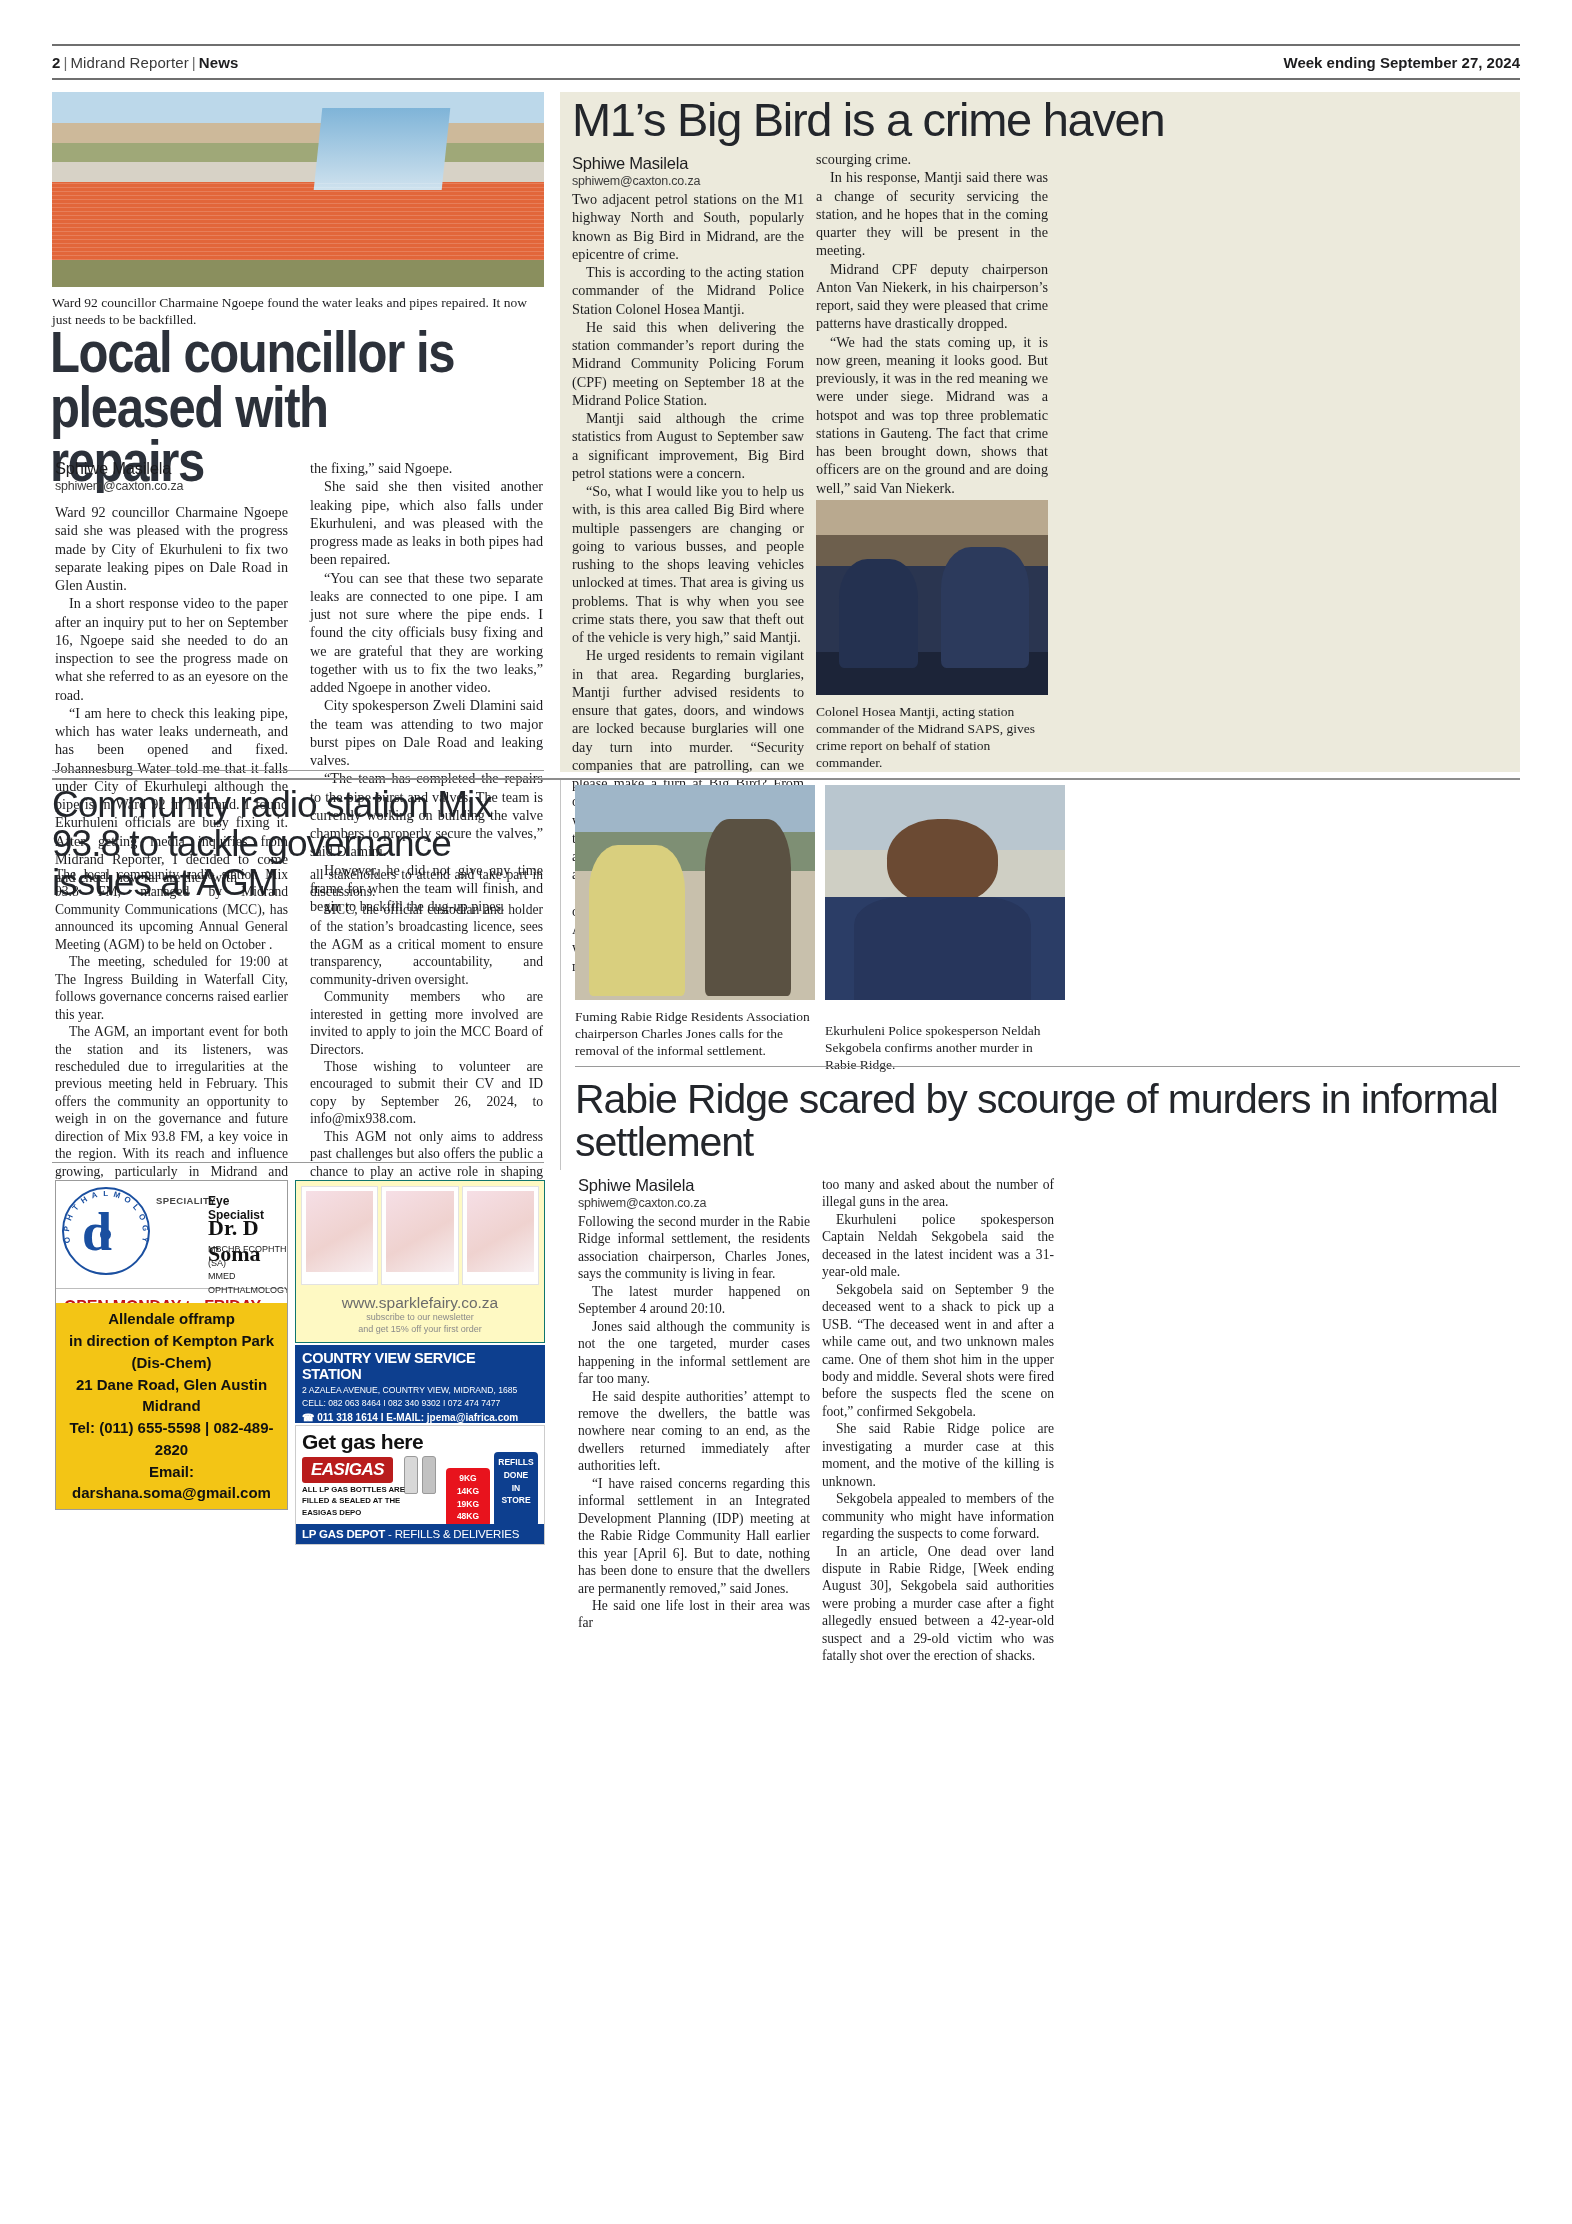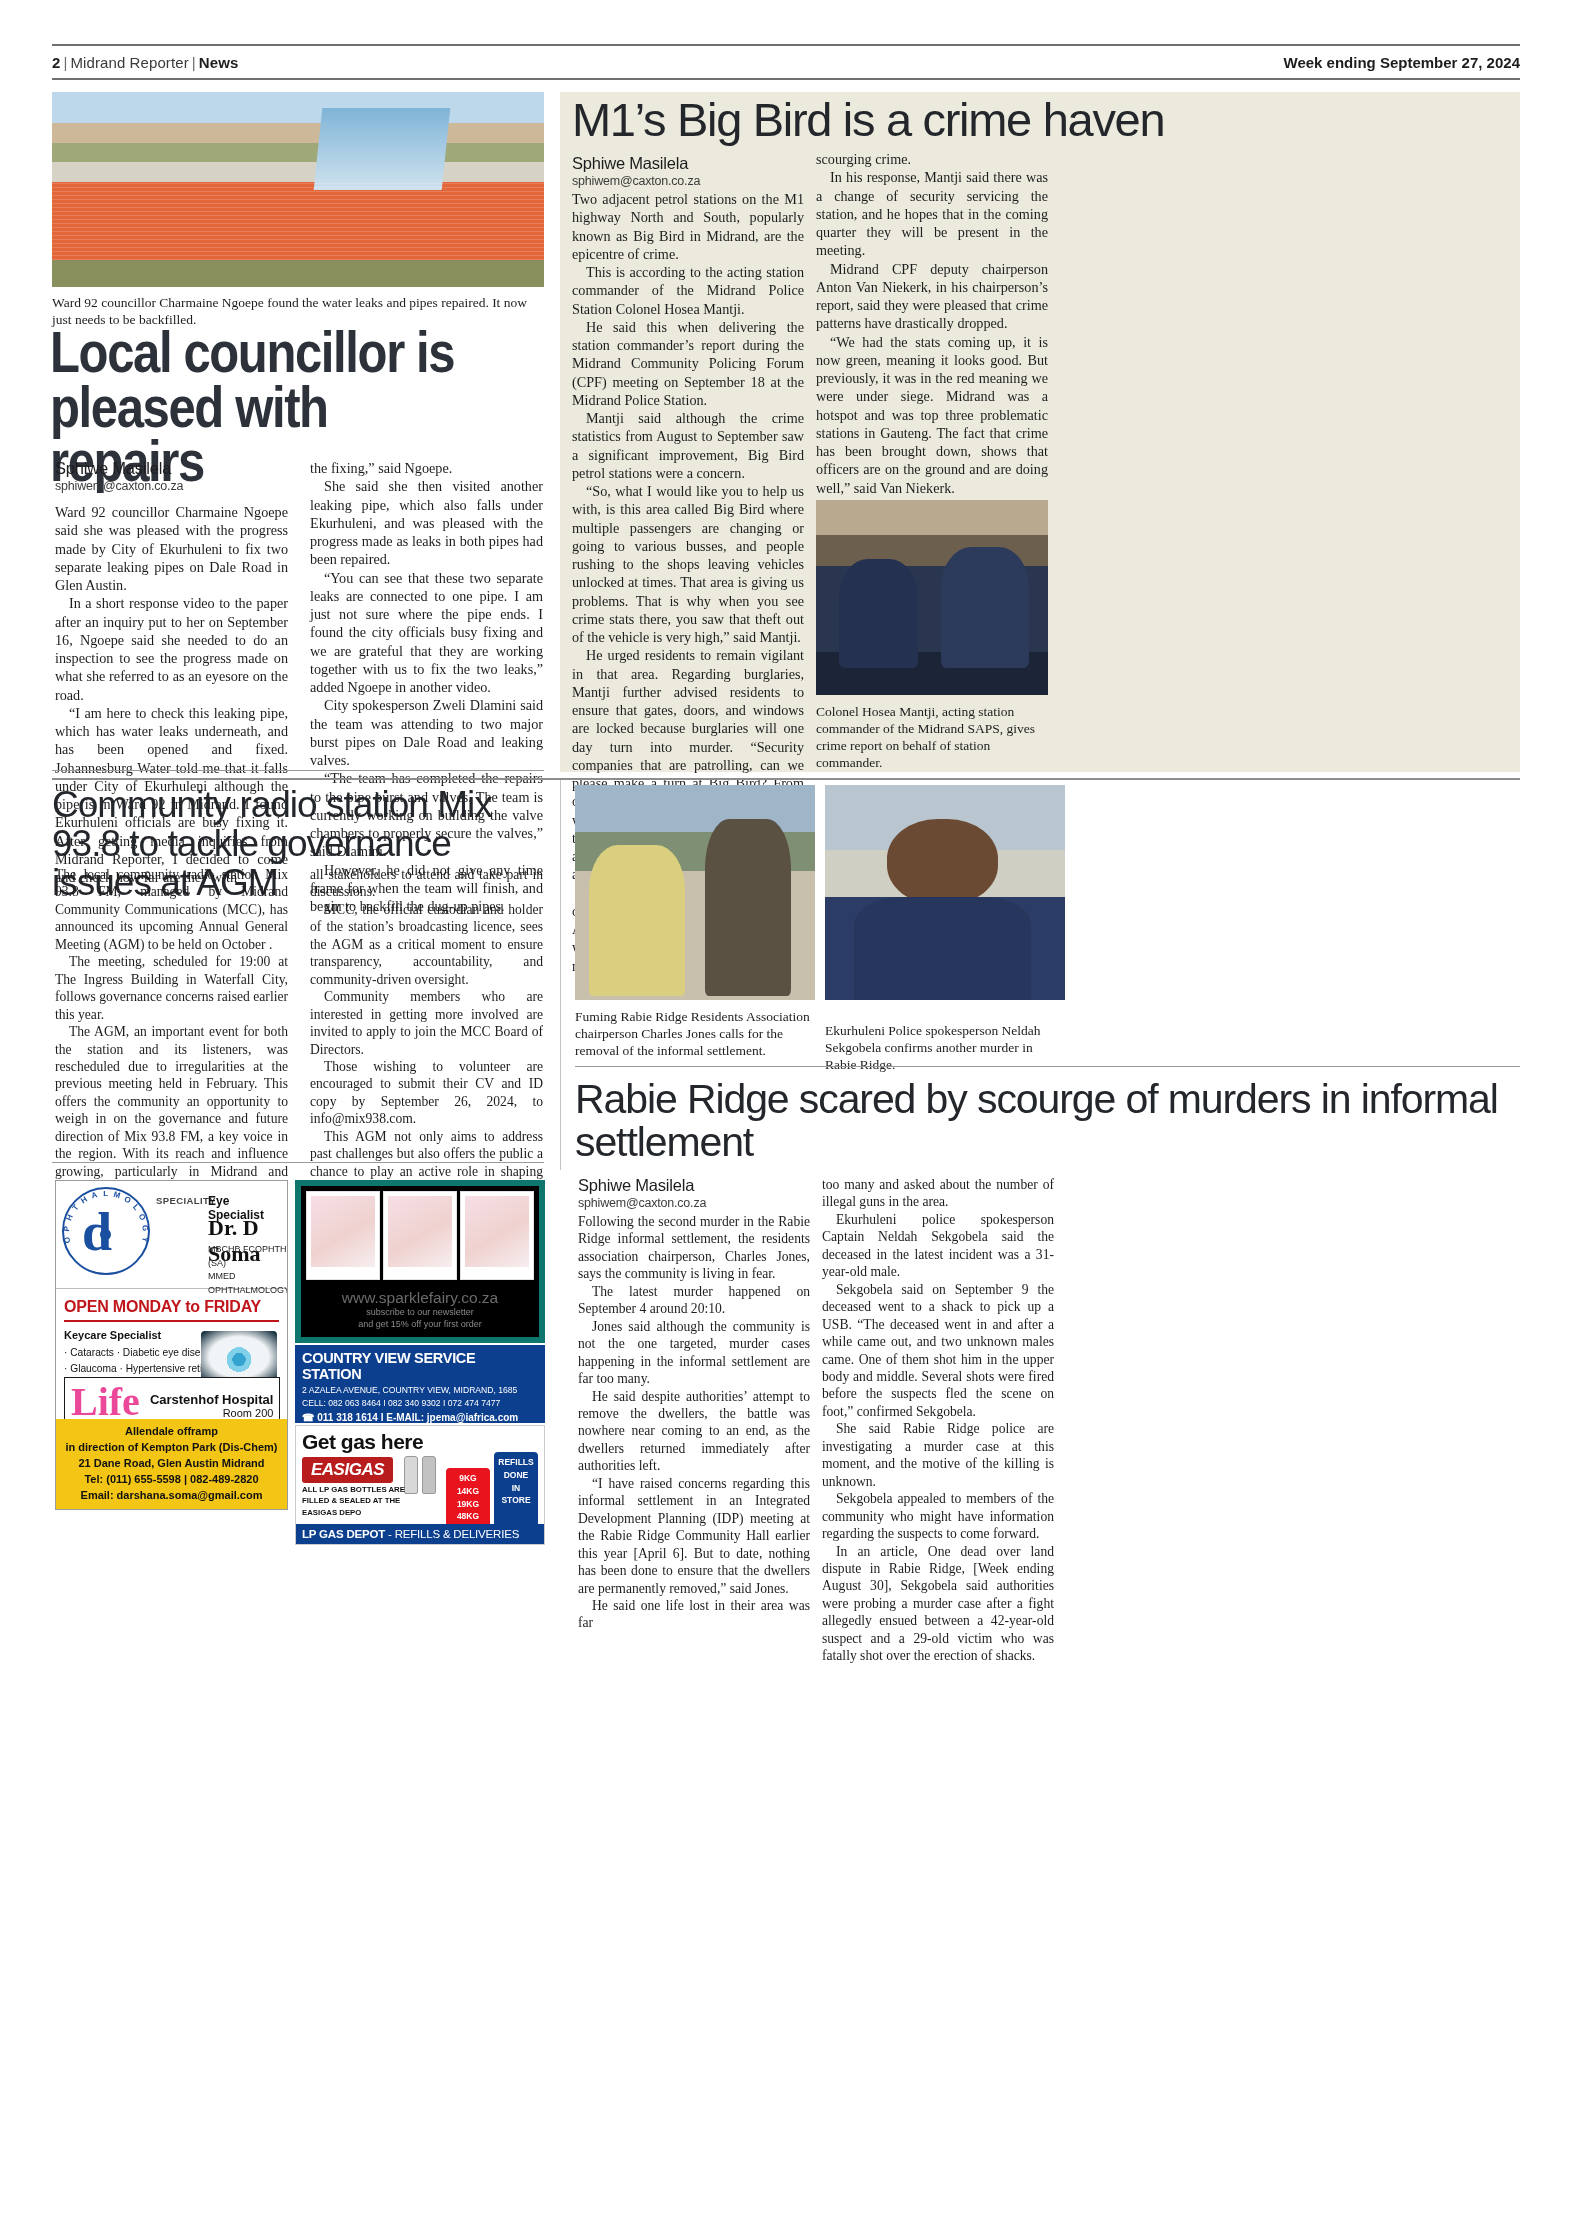--- a/index.html
+++ b/index.html
@@ -170,26 +170,26 @@
   .life-logo {
     font-family: "Liberation Serif", serif; font-size: 40px; font-weight: bold;
     color: #ec4899; padding-left: 6px; line-height: 1;
   }
   .life-sub { font-family: "Liberation Sans", sans-serif; font-size: 6.5px; color: #0b7e3b; letter-spacing: 1px; }
   .life-hosp { font-family: "Liberation Sans", sans-serif; font-size: 13px; font-weight: bold; color: #111; }
   .life-room { font-family: "Liberation Sans", sans-serif; font-size: 11px; color: #111; }
   .ad-foot {
     position: absolute; left: 0; right: 0; bottom: 0; background: #f3c515;
     padding: 5px 6px; text-align: center;
-    font-family: "Liberation Sans", sans-serif; font-size: 11px;
+    font-family: "Liberation Sans", sans-serif; font-size: 15px;
     font-weight: bold; color: #111; line-height: 1.45;
   }
 
   
-  #ad-sparkle { left: 295px; top: 1180px; width: 250px; height: 163px; background: #000000; border: 6px solid #0f766e; }
+  #ad-sparkle { left: 295px; top: 1180px; width: 250px; height: 163px; background: #fef9c3; border: 1px solid #0f766e; }
   .sf-frames { position: absolute; inset: 6px 6px 58px 6px; display: flex; gap: 5px; }
   .sf-card { flex: 1; background: #fff; box-shadow: 0 0 0 1px #e2e2e2; padding: 4px 4px 12px 4px; }
   .sf-card .ph { width: 100%; height: 100%; }
   .sf-url {
     position: absolute; left: 0; right: 0; bottom: 30px; text-align: center;
     font-family: "Liberation Sans", sans-serif; font-size: 15.5px; color: #6b6b6b;
   }
   .sf-sub {
     position: absolute; left: 0; right: 0; bottom: 6px; text-align: center;
     font-family: "Liberation Sans", sans-serif; font-size: 9px; color: #8a8a8a; line-height: 1.4;

